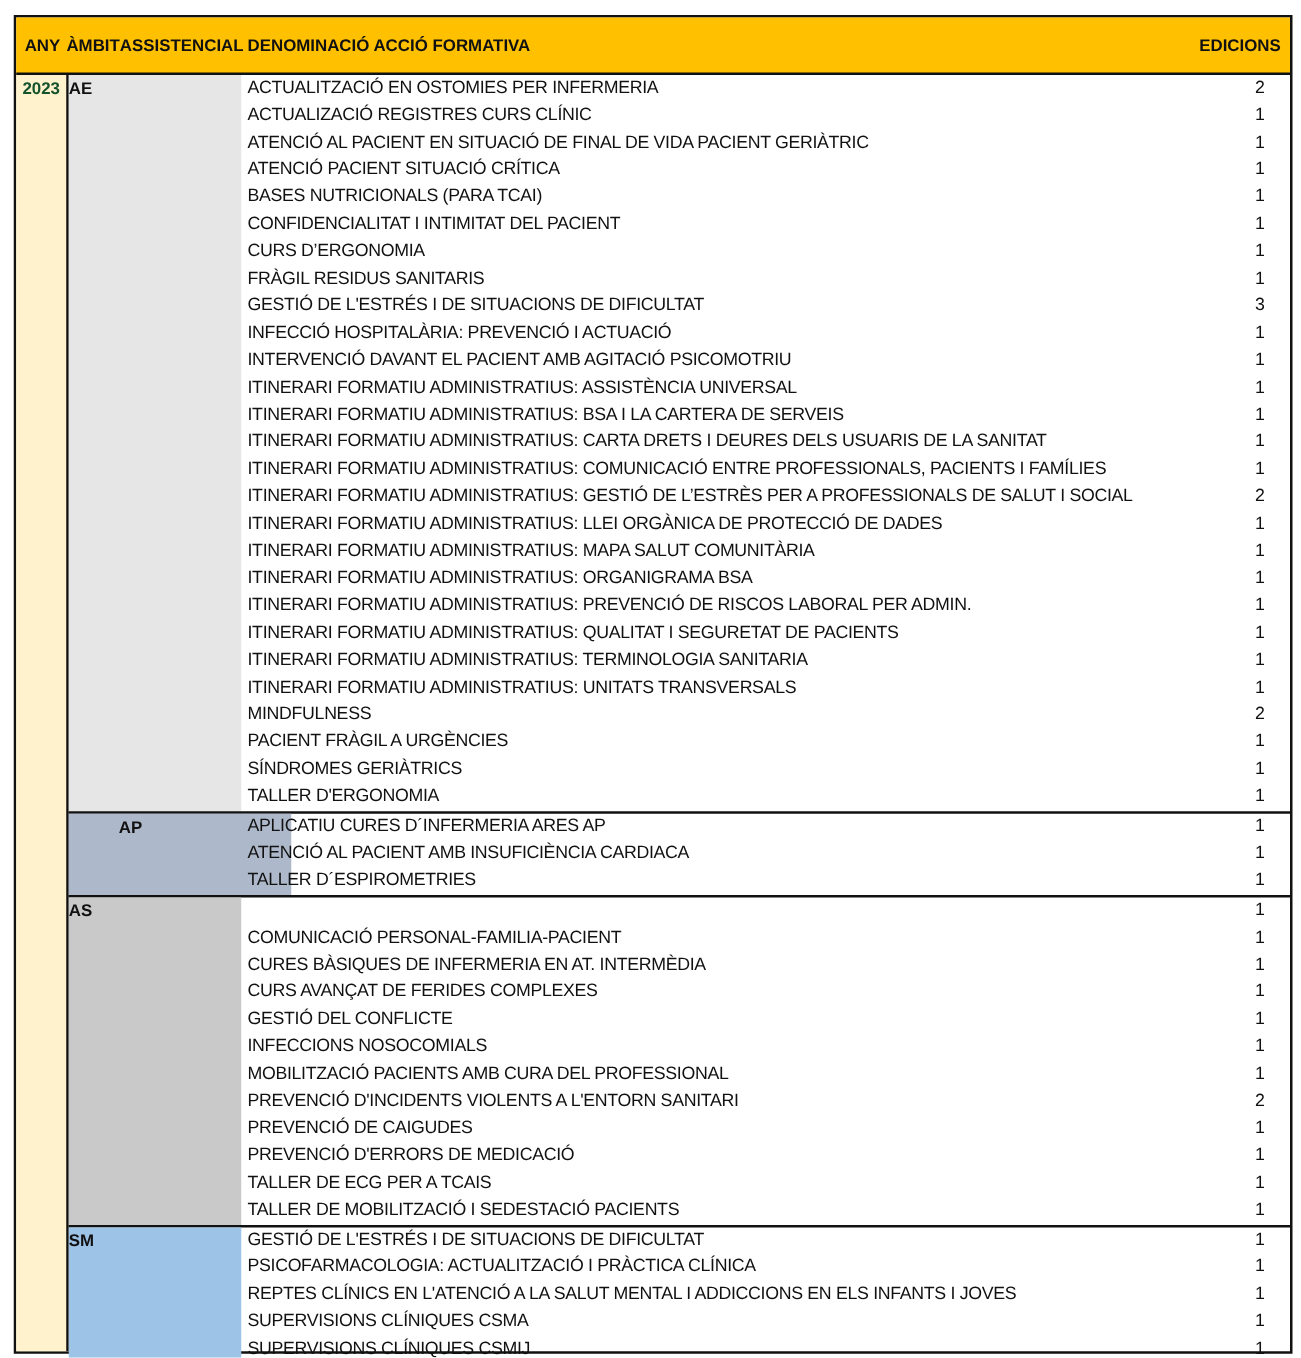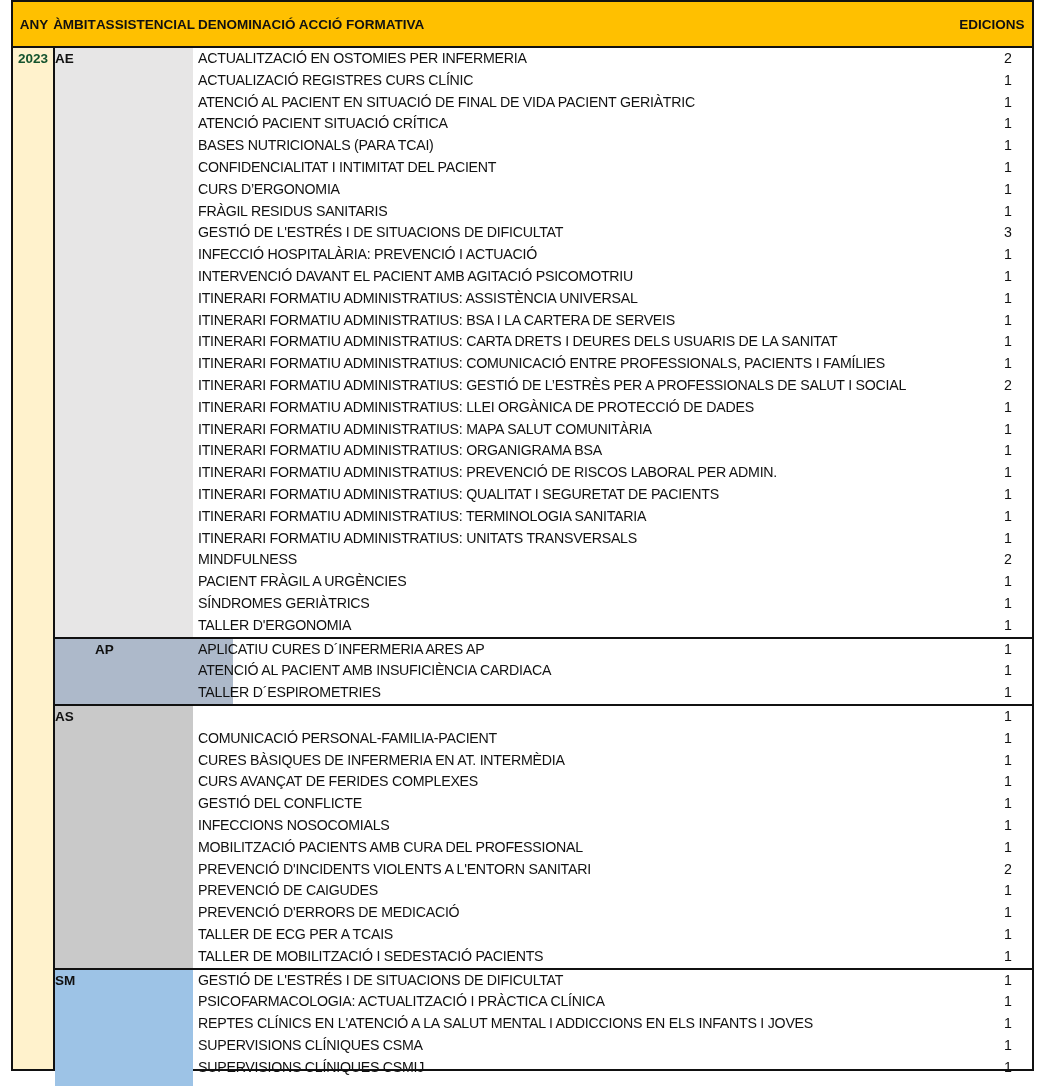--- a/index.html
+++ b/index.html
@@ -1,18 +1,18 @@
 <!DOCTYPE html>
 <html><head>
 <meta charset="utf-8">
 <style>
   html, body { margin: 0; padding: 0; background: #ffffff; }
   body { width: 1041px; height: 1086px; position: relative; font-family: "Liberation Sans", sans-serif; overflow: hidden; }
   #sheet {
-    position: absolute; left: 11px; top: 0; width: 1023px; height: 1071px;
+    position: absolute; left: 11px; top: 12px; width: 1023px; height: 1071px;
     border: 2px solid #111; box-sizing: border-box; background: #fff;
   }
   .hdr {
     position: absolute; left: 0; top: 0; width: 1019px; height: 46px;
     background: #ffc000; border-bottom: 2px solid #111; box-sizing: border-box;
     font-weight: bold; font-size: 13.5px; color: #111;
   }
   .hdr .h { position: absolute; top: 0; height: 44px; display: flex; align-items: center; line-height: 17px; }
   .h-any { left: 0; width: 42px; justify-content: center; }
   .h-ambit { left: 42px; width: 138px; justify-content: center; text-align: center; }

